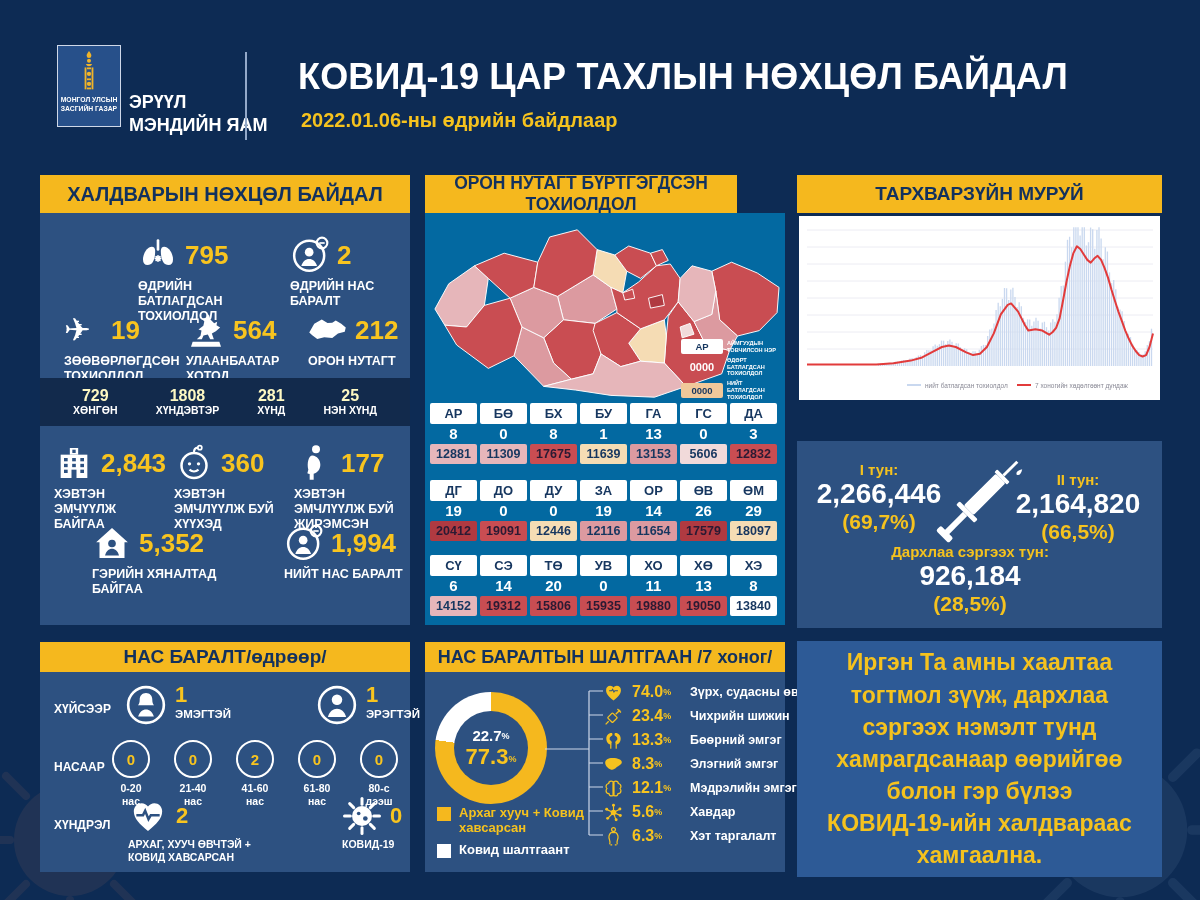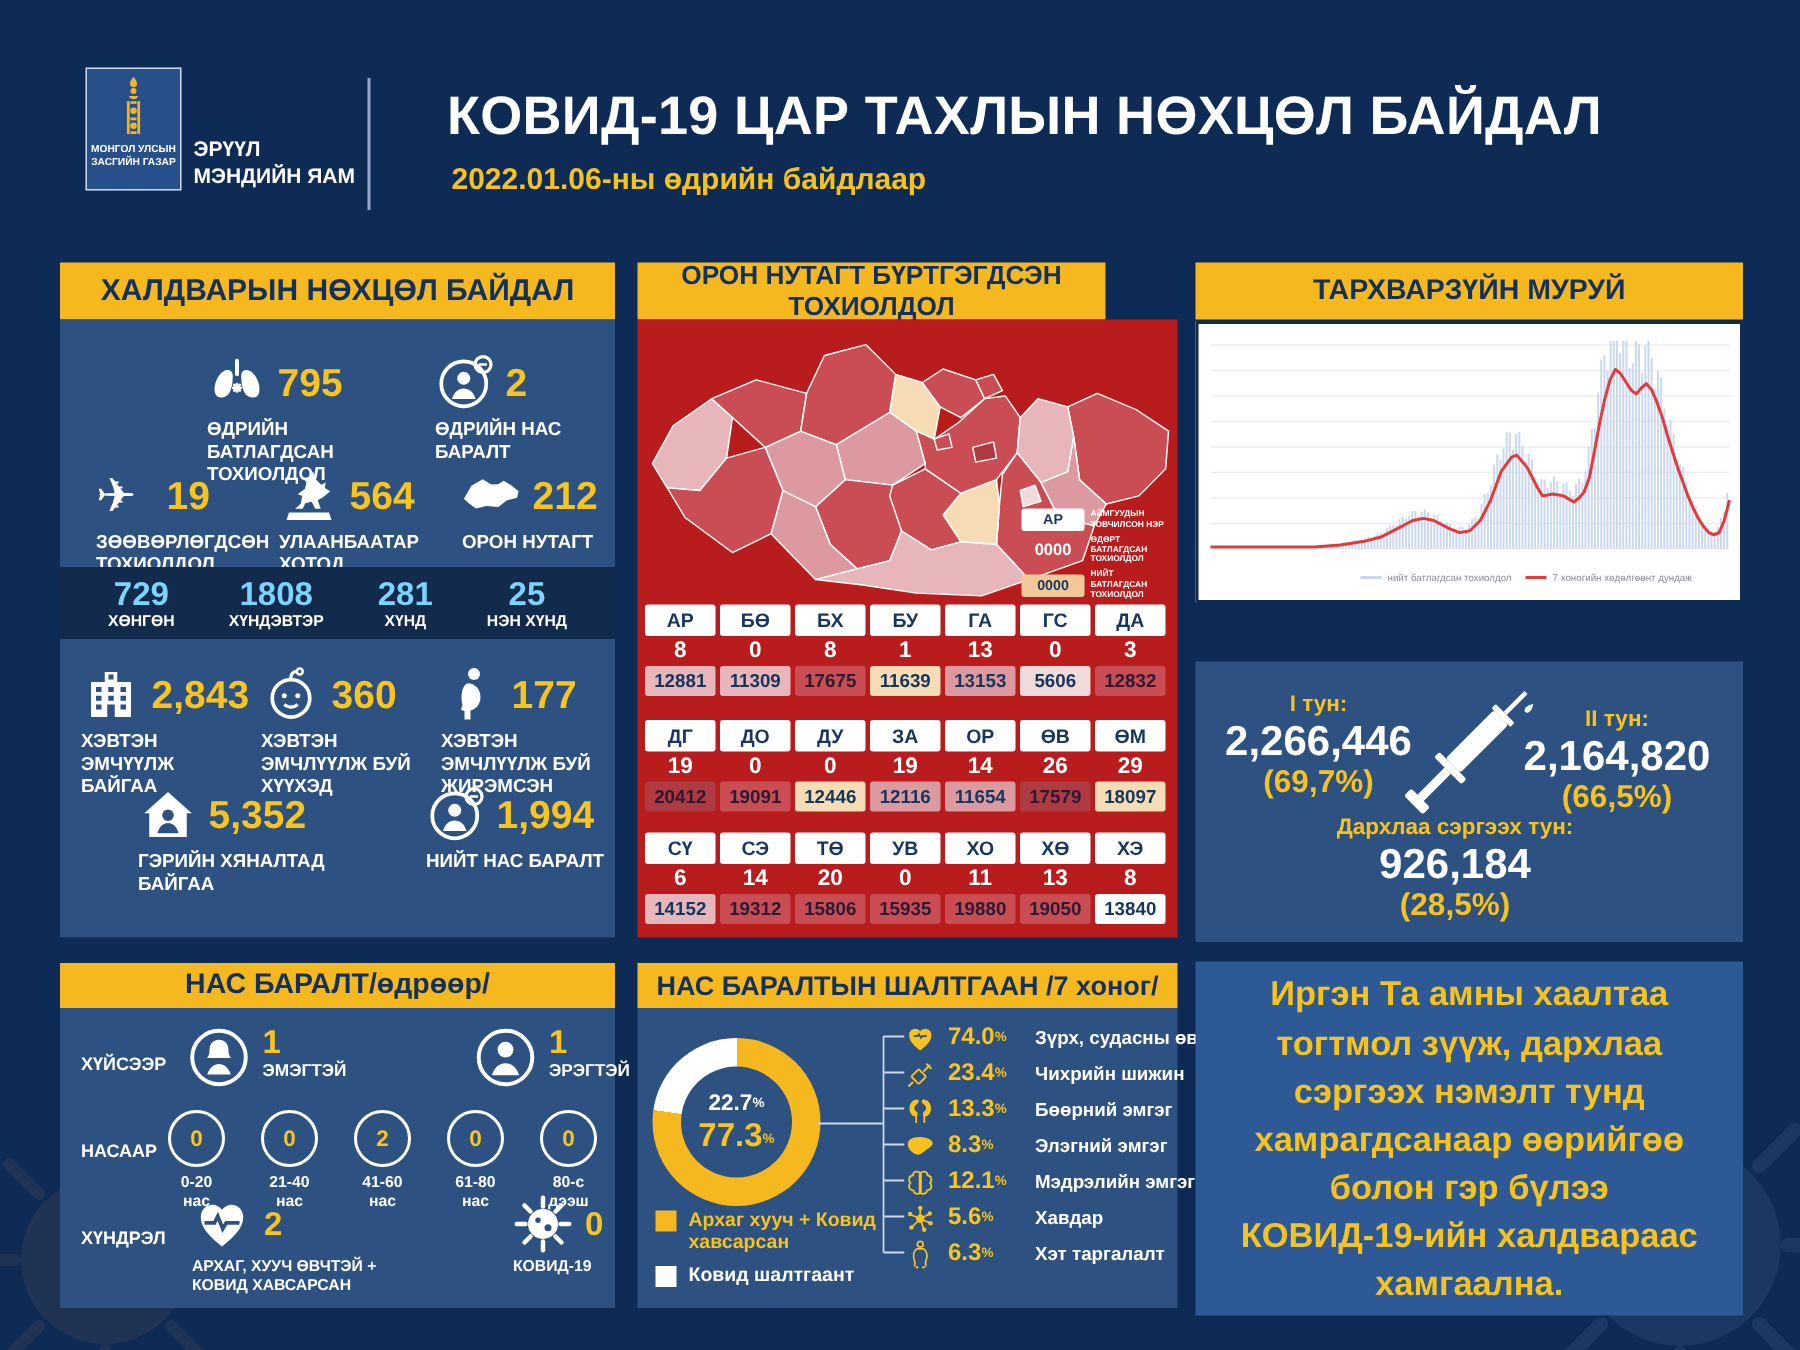--- a/index.html
+++ b/index.html
@@ -4,33 +4,33 @@
 <style>
   html,body{margin:0;padding:0;}
   #page{position:relative;width:1200px;height:900px;background:#0d2b54;overflow:hidden;
         font-family:"Liberation Sans","DejaVu Sans",sans-serif;}
   .abs{position:absolute;}
   
   .logo-box{left:57px;top:45px;width:62px;height:80px;background:#27508a;border:1.5px solid #cfd8e8;
             display:flex;flex-direction:column;align-items:center;justify-content:flex-start;}
   .logo-box svg{width:22px;height:42px;margin-top:5px;}
   .logo-caption{font-size:6.8px;font-weight:bold;color:#fff;text-align:center;line-height:1.3;margin-top:3px;}
-  .ministry{left:129px;top:91px;font-size:14px;font-weight:bold;color:#fff;line-height:1.25;}
+  .ministry{left:129px;top:91px;font-size:18px;font-weight:bold;color:#fff;line-height:1.25;}
   .hdr-divider{left:245px;top:52px;width:1.5px;height:88px;background:#93a9c9;}
   .main-title{left:298px;top:56px;font-size:36px;font-weight:bold;color:#fff;letter-spacing:.2px;}
   .main-subtitle{left:301px;top:109px;font-size:20px;font-weight:bold;color:#f5c21e;}
   
   .panel-hdr{background:#f5b81e;color:#12315e;font-weight:bold;display:flex;align-items:center;justify-content:center;text-align:center;}
   .panel-body{background:#2d5181;}
   #inf-hdr{left:40px;top:175px;width:370px;height:38px;font-size:20px;}
   #inf-body{left:40px;top:213px;width:370px;height:412px;}
   #deaths-hdr{left:40px;top:642px;width:370px;height:30px;font-size:19px;}
   #deaths-body{left:40px;top:672px;width:370px;height:200px;}
   #reg-hdr{left:425px;top:175px;width:312px;height:38px;font-size:17.5px;}
-  #reg-body{left:425px;top:213px;width:360px;height:412px;background:#b91c1c;}
+  #reg-body{left:425px;top:213px;width:360px;height:412px;background:#0369a1;}
   #causes-hdr{left:425px;top:642px;width:360px;height:30px;font-size:18px;}
   #causes-body{left:425px;top:672px;width:360px;height:200px;}
   #curve-hdr{left:797px;top:175px;width:365px;height:38px;font-size:19px;}
   #curve-box{left:797px;top:214px;width:365px;height:188px;background:#fff;border:2px solid #0d2b54;box-sizing:border-box;}
   #vacc-hdr{left:797px;top:408px;width:365px;height:33px;font-size:18px;}
   #vacc-body{left:797px;top:441px;width:365px;height:187px;}
   #msg-box{left:797px;top:641px;width:365px;height:236px;background:#2d5a96;display:flex;align-items:center;justify-content:center;}
   #msg-box .msg-text{padding:0 26px;font-size:23px;line-height:1.4;font-weight:bold;color:#f5c21e;text-align:center;}
   
   .stat{display:flex;flex-direction:column;}
@@ -39,21 +39,21 @@
   .stat .icon svg{width:100%;height:100%;}
   .stat .icon .glyph{font-size:32px;color:#fff;line-height:40px;}
   .stat-num{font-size:26px;font-weight:bold;color:#f8c41f;}
   .stat-lbl{font-size:12.5px;font-weight:bold;color:#fff;line-height:1.2;margin-top:4px;text-transform:uppercase;}
   #inf-row1{top:22px;left:98px;display:flex;gap:34px;}
   #inf-row1 .stat{width:118px;}
   #inf-row2{top:97px;left:24px;display:flex;gap:12px;}
   #inf-row2 .stat{width:110px;}
   #sev-strip{top:165px;left:0;width:370px;height:48px;background:#122a4c;display:flex;justify-content:space-around;align-items:center;padding:0 14px;box-sizing:border-box;}
   .sev{text-align:center;}
-  .sev-num{font-size:22px;font-weight:bold;color:#7dd3fc;line-height:1.05;}
+  .sev-num{font-size:16px;font-weight:bold;color:#fef9c3;line-height:1.05;}
   .sev-lbl{font-size:10.5px;font-weight:bold;color:#fff;}
   #inf-row3{top:230px;left:14px;display:flex;gap:6px;}
   #inf-row3 .stat{width:114px;}
   #inf-row4{top:310px;left:52px;display:flex;gap:42px;}
   #inf-row4 .stat{width:150px;}
   
   .row-lbl{font-size:12px;font-weight:bold;color:#fff;}
   #lbl-gender{left:14px;top:30px;}
   #lbl-age{left:14px;top:88px;}
   #lbl-compl{left:14px;top:146px;}

